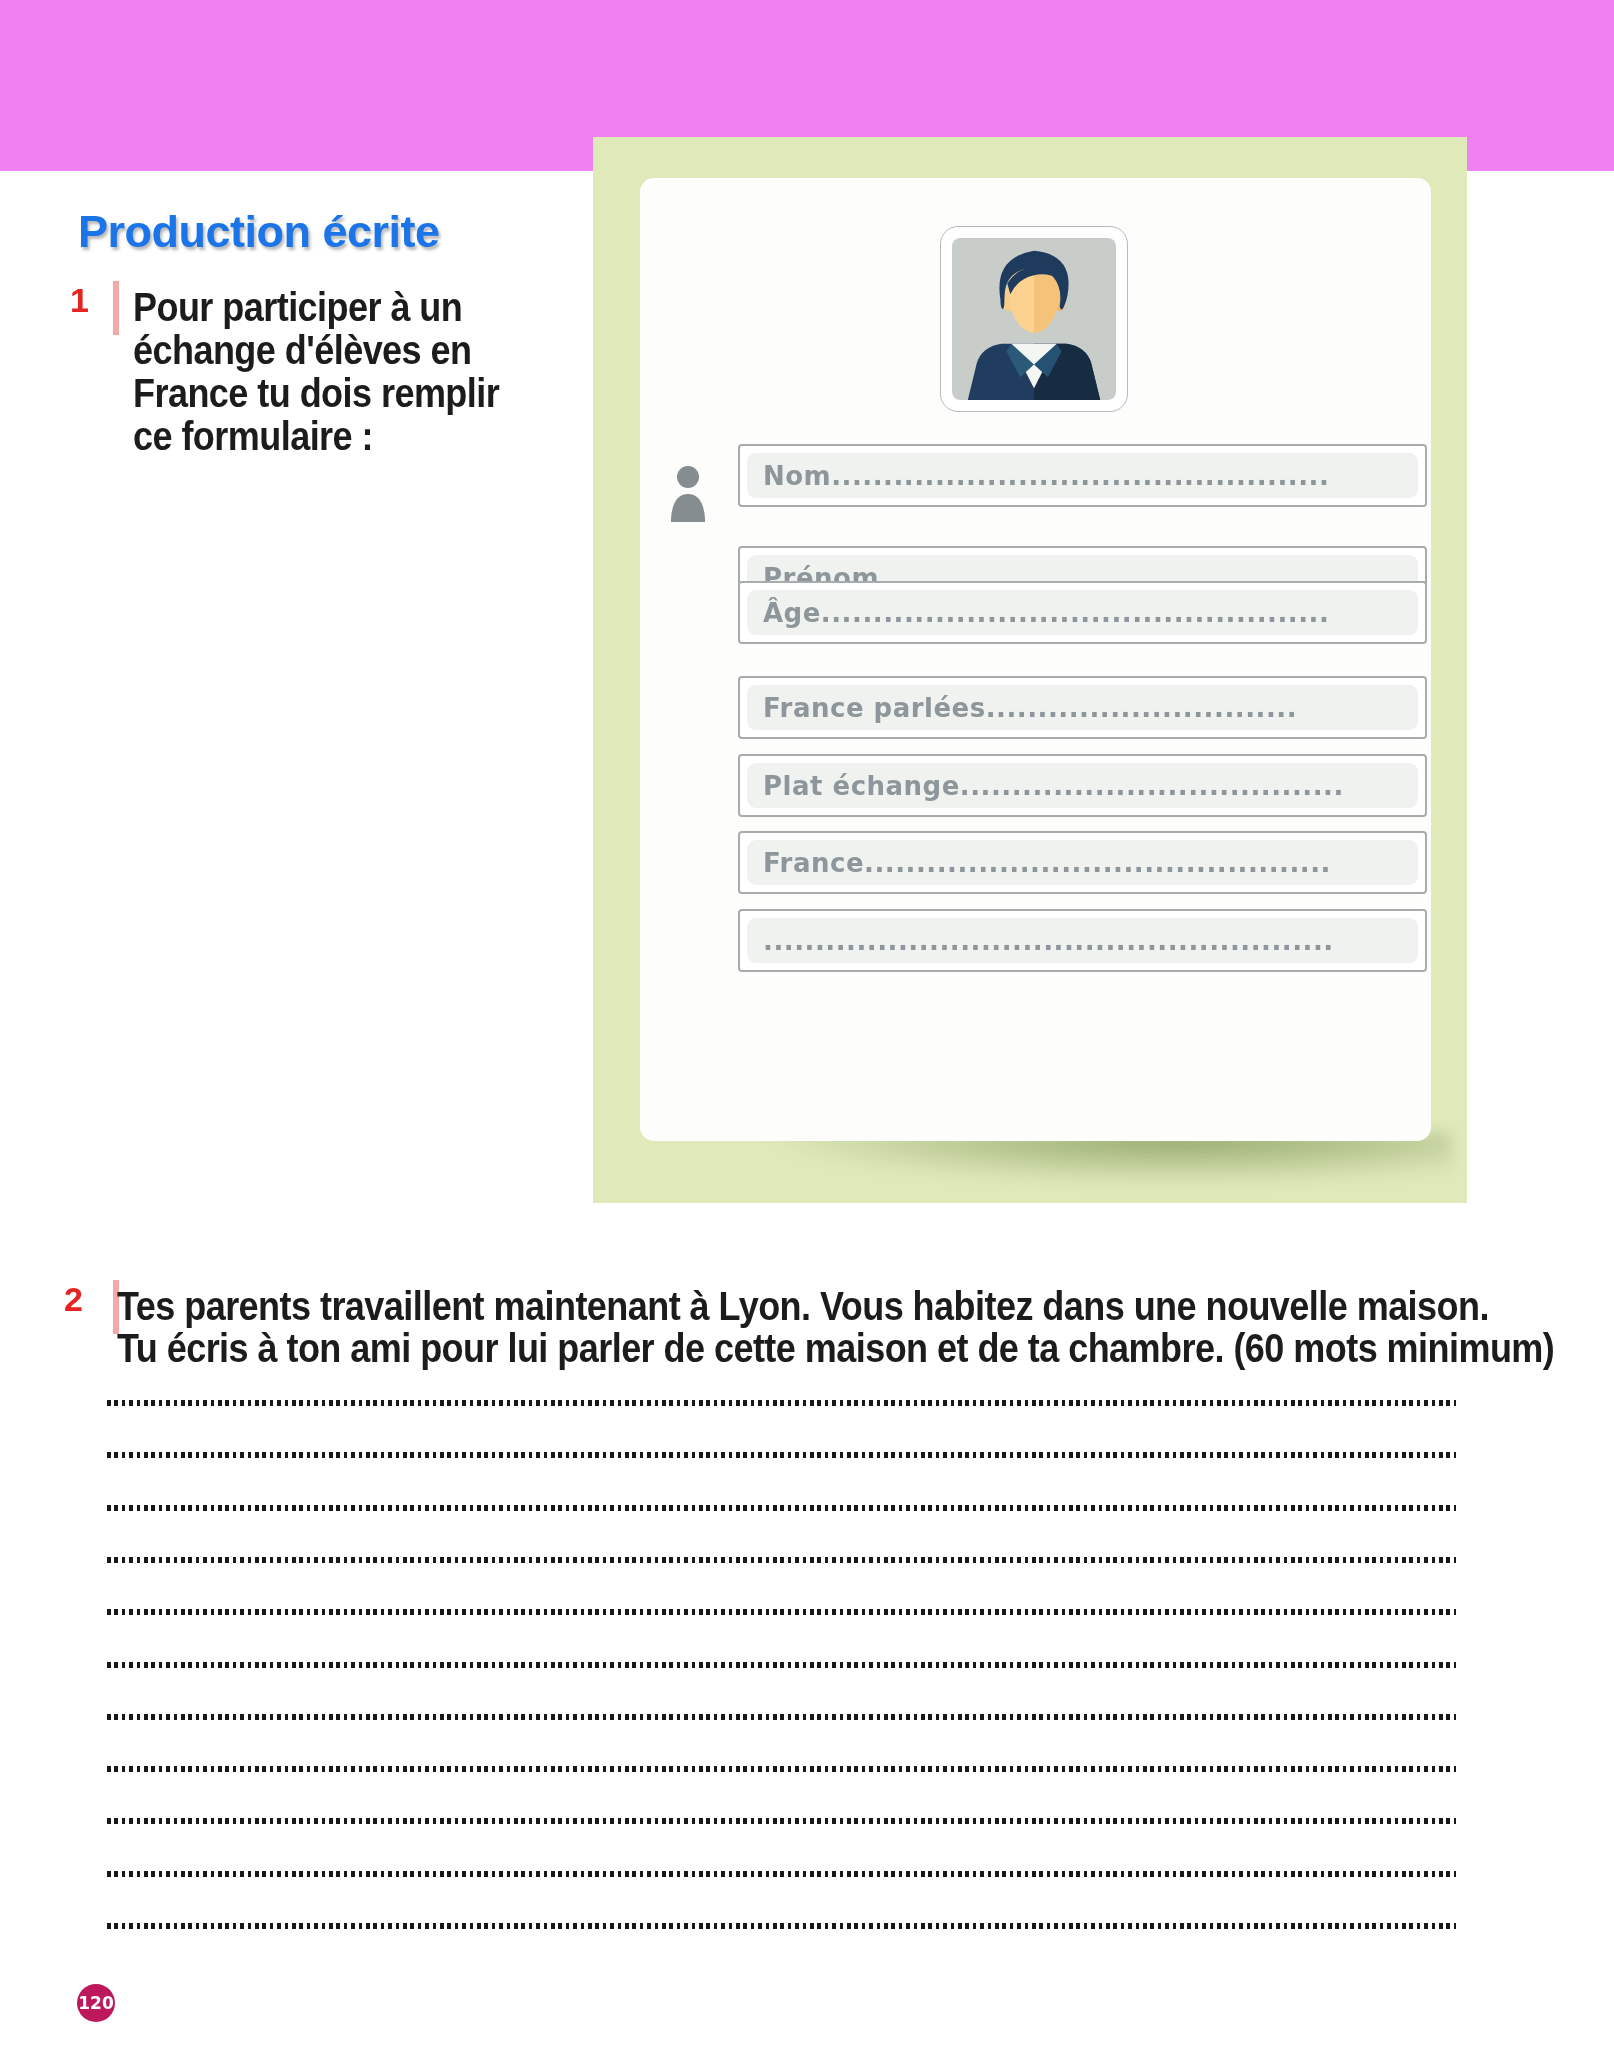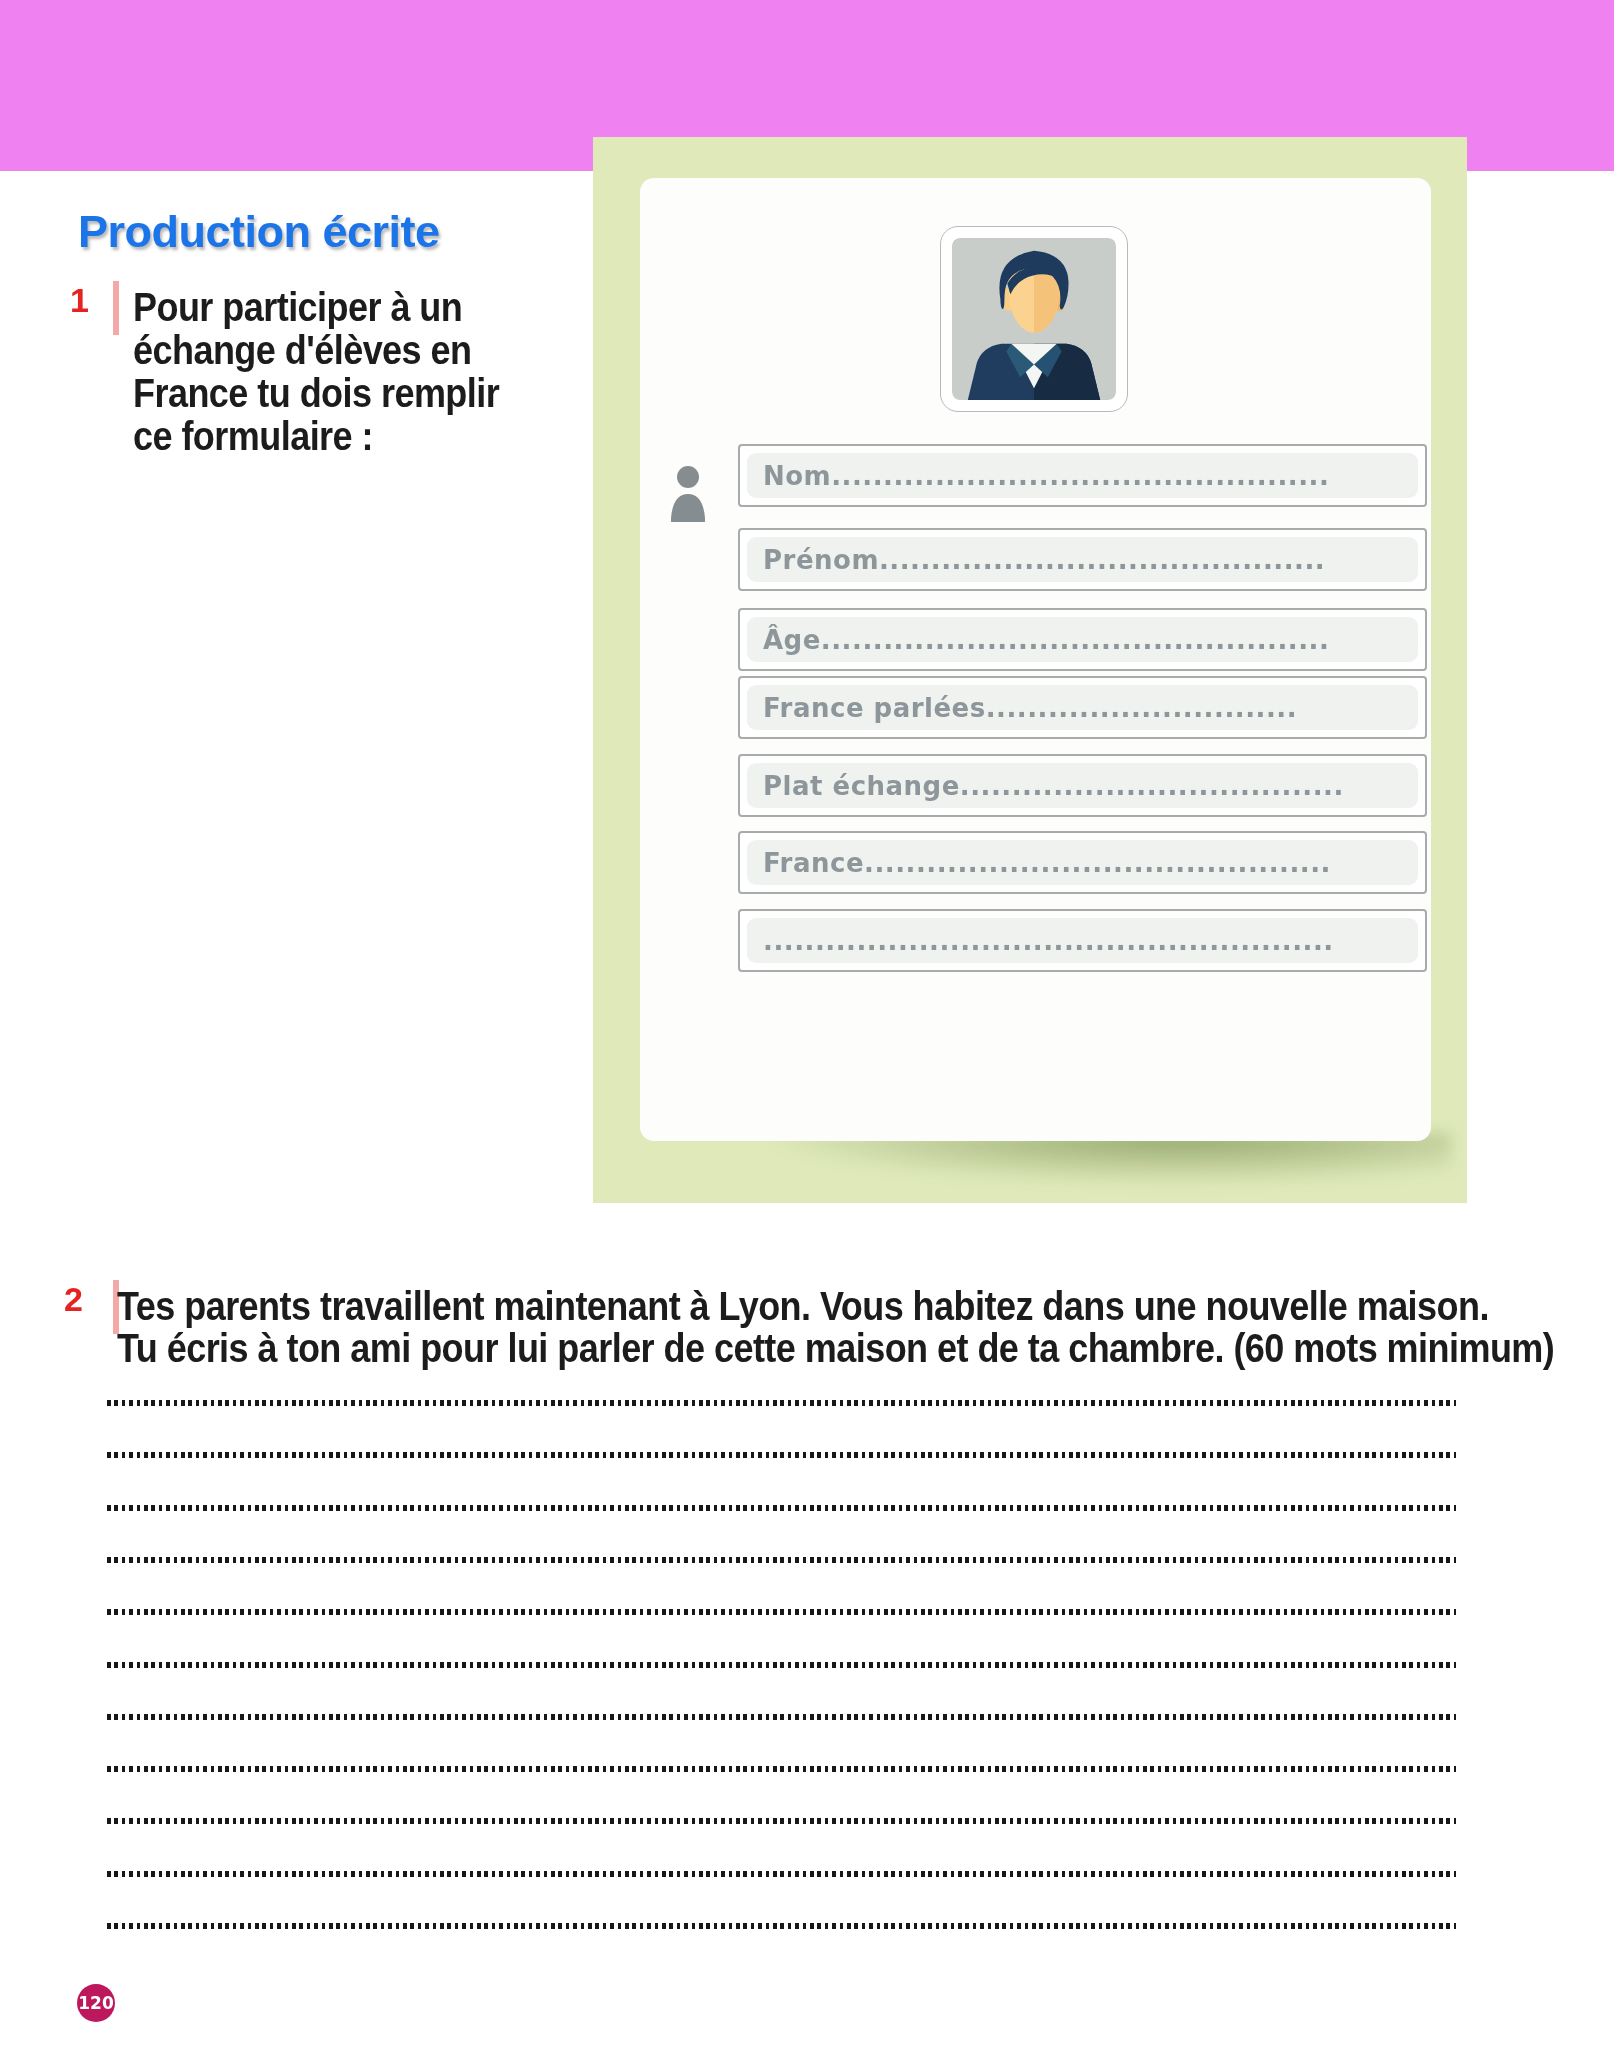--- a/index.html
+++ b/index.html
@@ -80,24 +80,24 @@
 </div>
 
 <svg class="person-icon" viewBox="0 0 34 56">
   <circle cx="17" cy="11" r="11" fill="#868d90"></circle>
   <path d="M0 52 Q2 28 17 28 Q32 28 34 52 L34 56 L0 56 Z" fill="#868d90"></path>
 </svg>
 
 <div class="field" style="top:444px">
   <div class="field-fill">Nom................................................</div>
 </div>
-<div class="field" style="top:528px">
+<div class="field" style="top:546px">
   <div class="field-fill">Prénom...........................................</div>
 </div>
-<div class="field" style="top:608px">
+<div class="field" style="top:581px">
   <div class="field-fill">Âge.................................................</div>
 </div>
 <div class="field" style="top:676px">
   <div class="field-fill">France parlées..............................</div>
 </div>
 <div class="field" style="top:754px">
   <div class="field-fill">Plat échange.....................................</div>
 </div>
 <div class="field" style="top:831px">
   <div class="field-fill">France.............................................</div>

